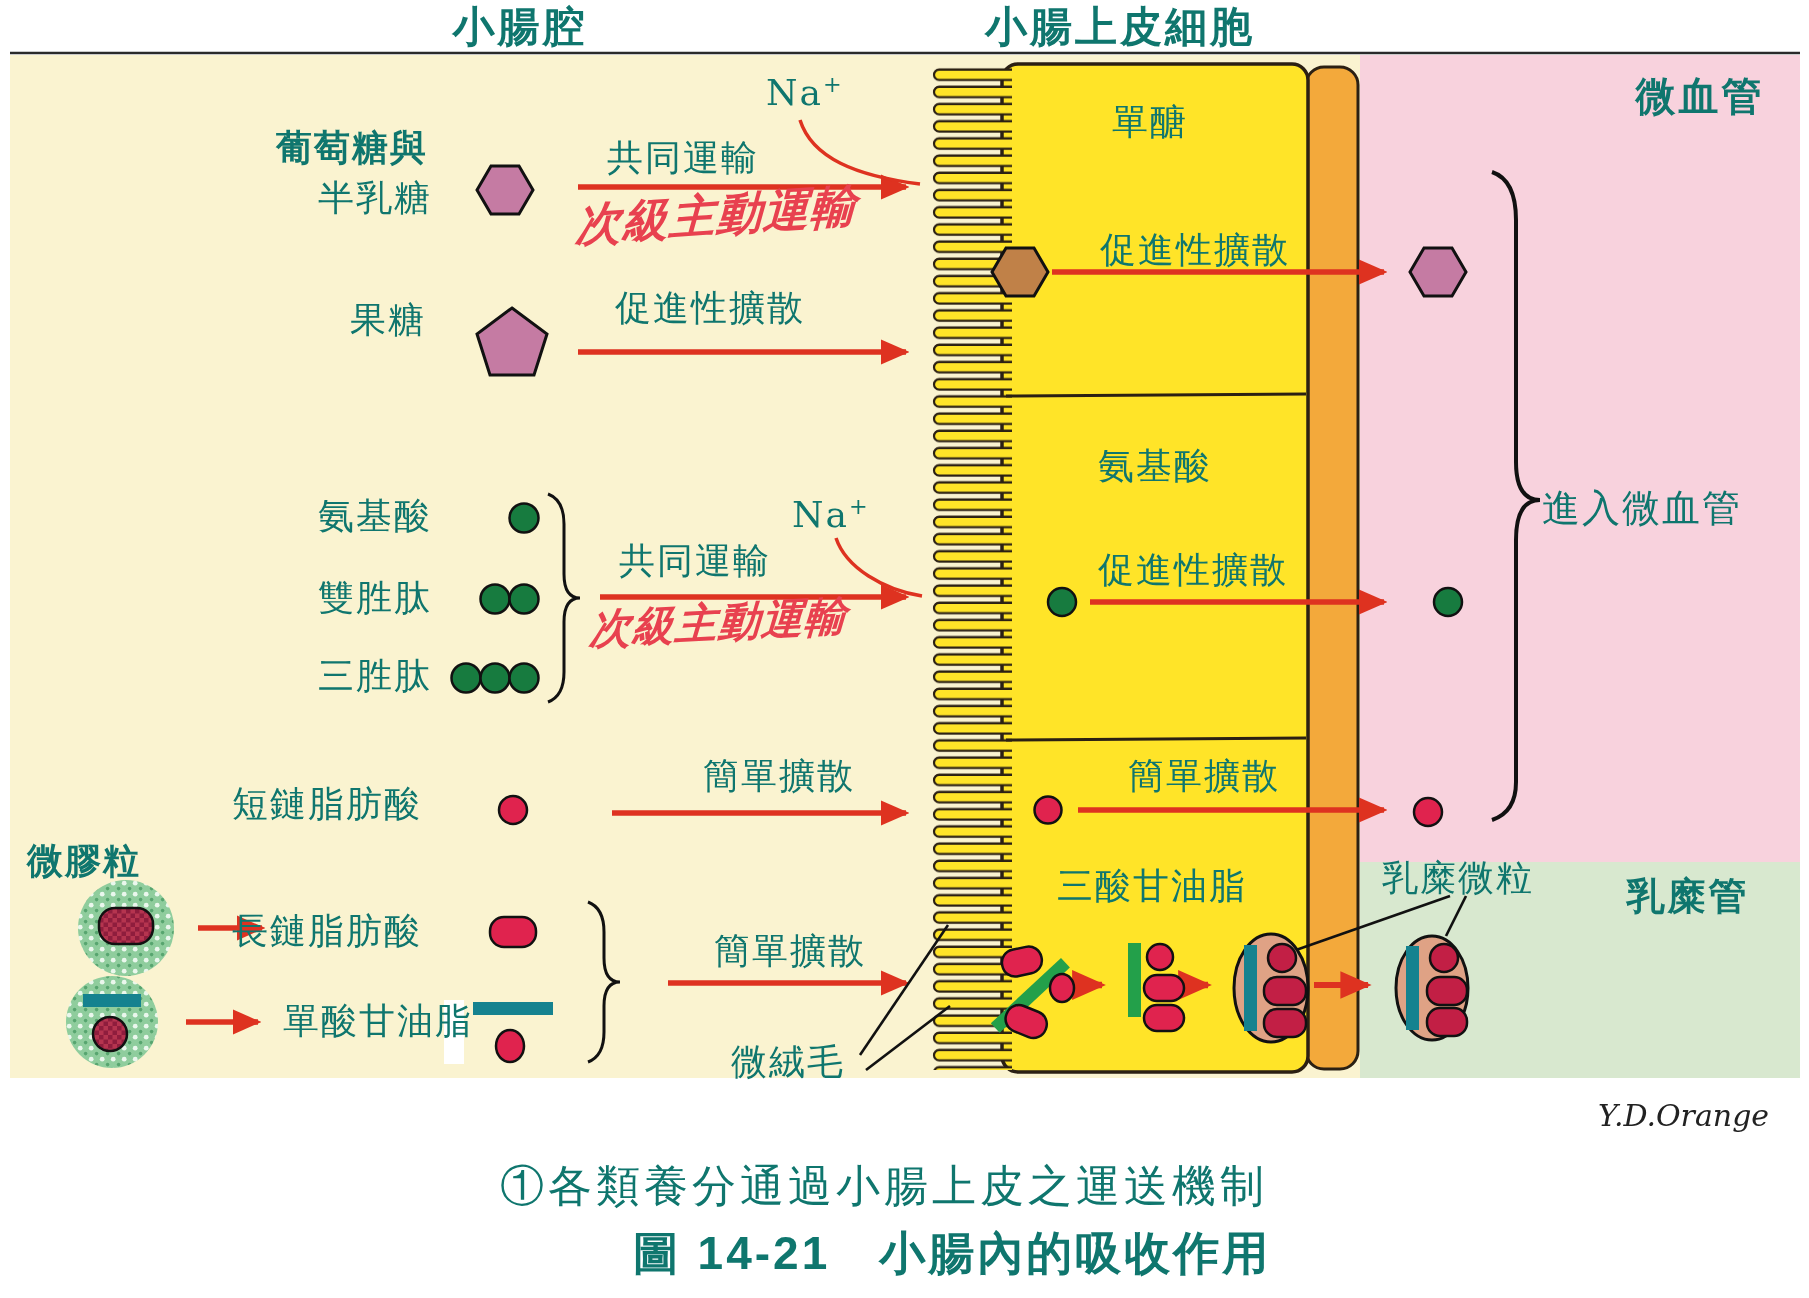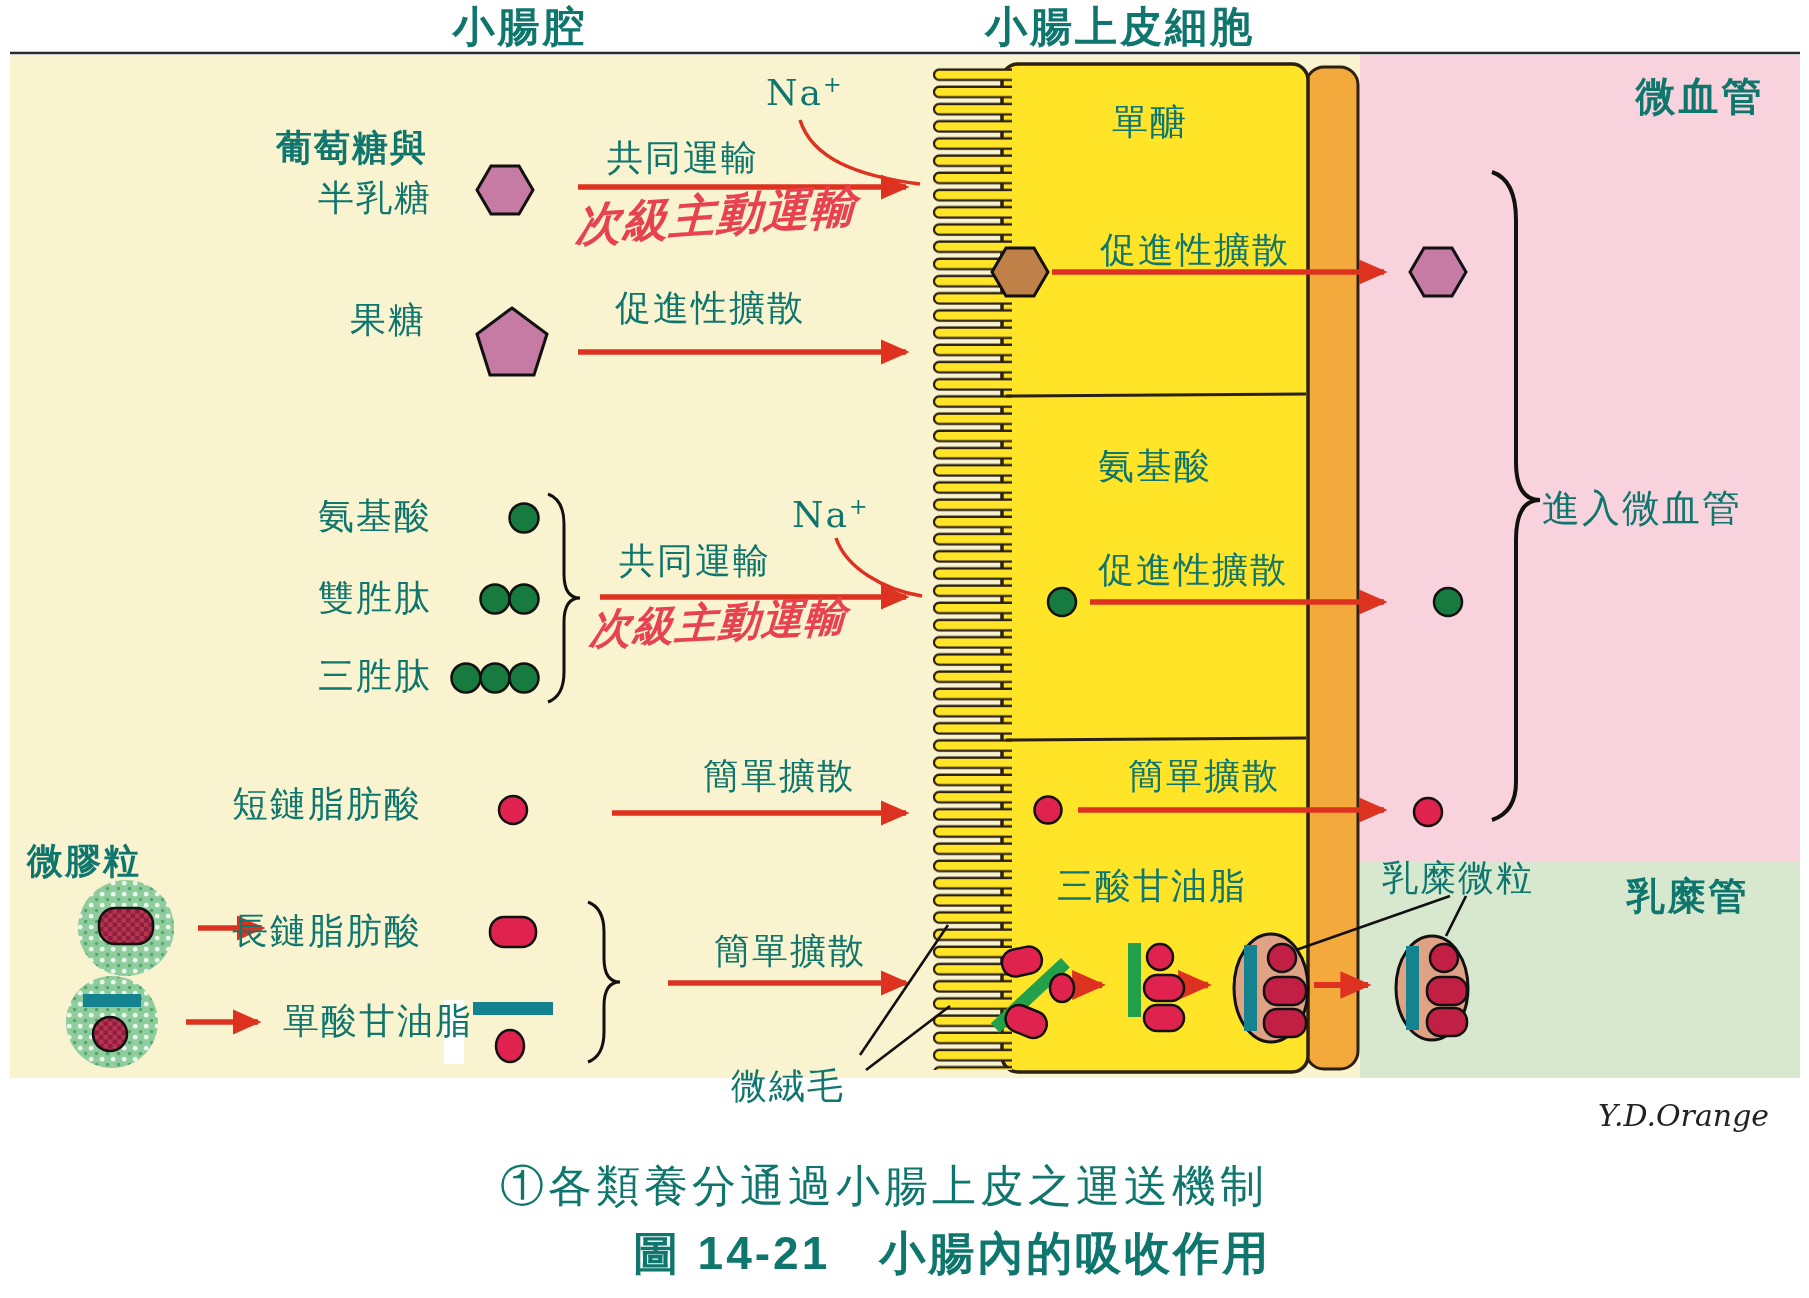--- a/index.html
+++ b/index.html
@@ -178,21 +178,21 @@
   <div class="lbl left" style="left:792px;top:494px;"><span>Na</span><sup>+</sup></div>
   <div class="lbl" style="left:695px;top:541px;">共同運輸</div>
   <div class="lbl hand hand2" style="left:718px;top:600px;">次級主動運輸</div>
 
   <div class="lbl" style="left:327px;top:784px;">短鏈脂肪酸</div>
   <div class="lbl" style="left:779px;top:756px;">簡單擴散</div>
   <div class="lbl" style="left:84px;top:841px;font-weight:bold;">微膠粒</div>
   <div class="lbl" style="left:327px;top:911px;">長鏈脂肪酸</div>
   <div class="lbl" style="left:330px;top:1001px;margin-left:48px;">單酸甘油脂</div>
   <div class="lbl" style="left:790px;top:931px;">簡單擴散</div>
-  <div class="lbl" style="left:788px;top:1042px;margin-top:24px;">微絨毛</div>
+  <div class="lbl" style="left:788px;top:1042px;">微絨毛</div>
 
   <div class="lbl" style="left:1150px;top:102px;">單醣</div>
   <div class="lbl" style="left:1195px;top:230px;">促進性擴散</div>
   <div class="lbl" style="left:1155px;top:446px;">氨基酸</div>
   <div class="lbl" style="left:1193px;top:550px;">促進性擴散</div>
   <div class="lbl" style="left:1204px;top:756px;">簡單擴散</div>
   <div class="lbl" style="left:1152px;top:867px;font-family:Liberation Serif, serif;">三酸甘油脂</div>
   <div class="lbl" style="left:1458px;top:858px;">乳糜微粒</div>
 
   <div class="lbl" style="left:884px;top:1162px;font-size:44px;letter-spacing:4px;">①各類養分通過小腸上皮之運送機制</div>

